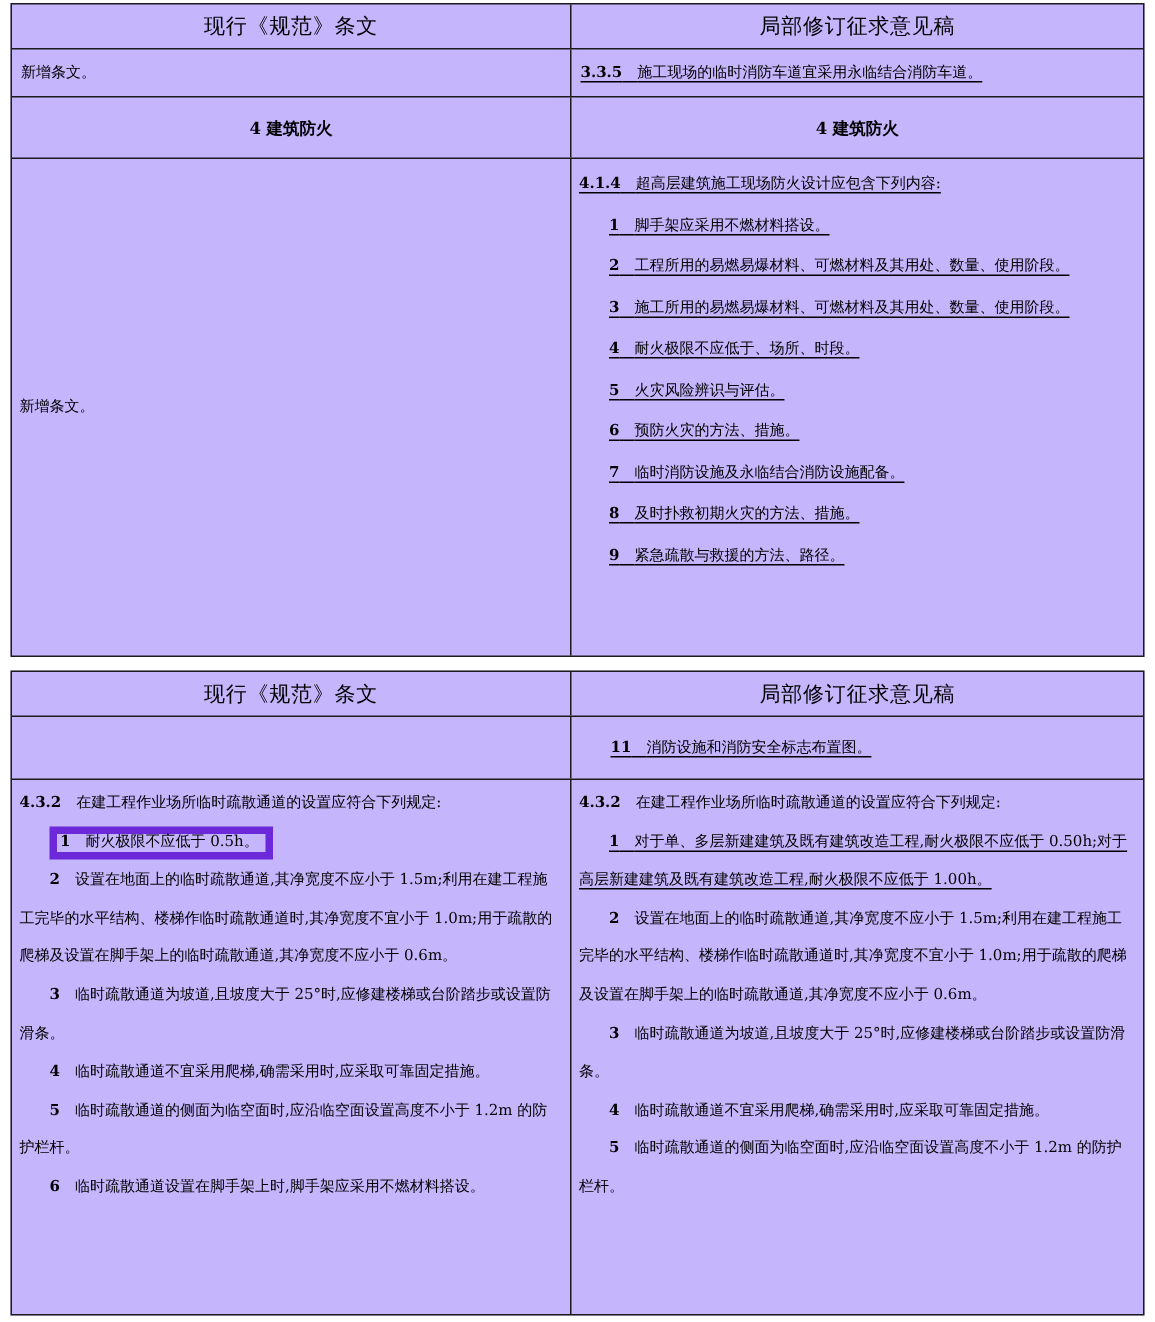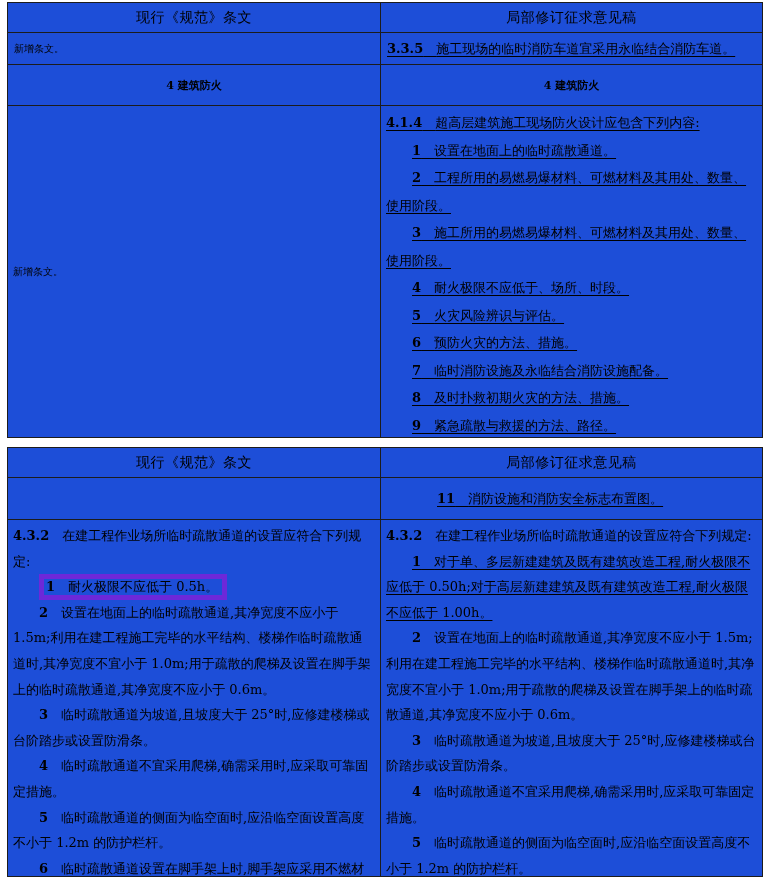--- a/index.html
+++ b/index.html
@@ -3,46 +3,46 @@
 <meta charset="utf-8">
 <style>
   html,body{margin:0;padding:0;}
   body{
     width:770px;height:881px;background:#ffffff;position:relative;
     font-family:"DejaVu Serif","Liberation Serif",serif;color:#000;
     -webkit-font-smoothing:antialiased;
   }
   .cmp-table{
     position:absolute;left:7px;width:756px;box-sizing:border-box;
-    border:1px solid #1c1c1c;display:flex;flex-direction:column;background:#1d4ed8;
+    border:1px solid #1c1c1c;display:flex;flex-direction:column;background:#c4b5fd;
   }
   #table1{top:2px;height:436px;}
   #table2{top:447px;height:430px;}
   .t-row{display:flex;flex:0 0 auto;min-height:0;}
   .t-row + .t-row{border-top:1px solid #1c1c1c;}
   .grow{flex:1 1 auto;}
   .cell{box-sizing:border-box;overflow:hidden;}
   .cell.cl{width:373px;border-right:1px solid #1c1c1c;}
   .cell.cr{flex:1;}
   
   .row-head{height:29px;}
   .row-head .cell{display:flex;align-items:center;justify-content:center;
     font-size:14px;letter-spacing:.5px;}
   
   .row-single{min-height:31px;}
   .row-single .cell{display:flex;align-items:center;padding:2px 6px;}
-  #table2 .row-single{min-height:41px;gap:24px;}
+  #table2 .row-single{min-height:41px;}
   
   .row-chapter{height:40px;}
   .row-chapter .cell{display:flex;align-items:center;justify-content:center;
     font-weight:bold;font-size:11px;}
   
   .row-big .cell{padding:3px 6px 2px 5px;}
   .row-big .cell.center-v{display:flex;align-items:center;}
-  .para{margin:0;font-size:13px;line-height:27.5px;}
+  .para{margin:0;font-size:10px;line-height:27.5px;}
   #table2 .para{line-height:25.6px;}
   .row-single .para{line-height:20px;}
   .ind{text-indent:2em;}
   .u{text-decoration:underline;text-underline-offset:3px;text-decoration-thickness:1px;}
   .n{font-weight:bold;}
   .boxed{border:5px solid #6d28d9;padding:0 4px 1px 2px;}
   .plain{font-size:10px;}
 </style>
 </head>
 <body>
@@ -67,21 +67,21 @@
     <div class="cell cl">4 建筑防火</div>
     <div class="cell cr">4 建筑防火</div>
   </div>
 
   <div class="t-row row-big grow">
     <div class="cell cl center-v">
       <p class="para plain">新增条文。</p>
     </div>
     <div class="cell cr">
       <p class="para u"><b class="n">4.1.4</b> <span>超高层建筑施工现场防火设计应包含下列内容:</span></p>
-      <p class="para u ind"><b class="n">1</b> <span>设置在地面上的临时疏散通道。</span></p>
+      <p class="para u ind"><b class="n">1</b> <span>脚手架应采用不燃材料搭设。</span></p>
       <p class="para u ind"><b class="n">2</b> <span>工程所用的易燃易爆材料、可燃材料及其用处、数量、使用阶段。</span></p>
       <p class="para u ind"><b class="n">3</b> <span>施工所用的易燃易爆材料、可燃材料及其用处、数量、使用阶段。</span></p>
       <p class="para u ind"><b class="n">4</b> <span>耐火极限不应低于、场所、时段。</span></p>
       <p class="para u ind"><b class="n">5</b> <span>火灾风险辨识与评估。</span></p>
       <p class="para u ind"><b class="n">6</b> <span>预防火灾的方法、措施。</span></p>
       <p class="para u ind"><b class="n">7</b> <span>临时消防设施及永临结合消防设施配备。</span></p>
       <p class="para u ind"><b class="n">8</b> <span>及时扑救初期火灾的方法、措施。</span></p>
       <p class="para u ind"><b class="n">9</b> <span>紧急疏散与救援的方法、路径。</span></p>
 
     </div>

